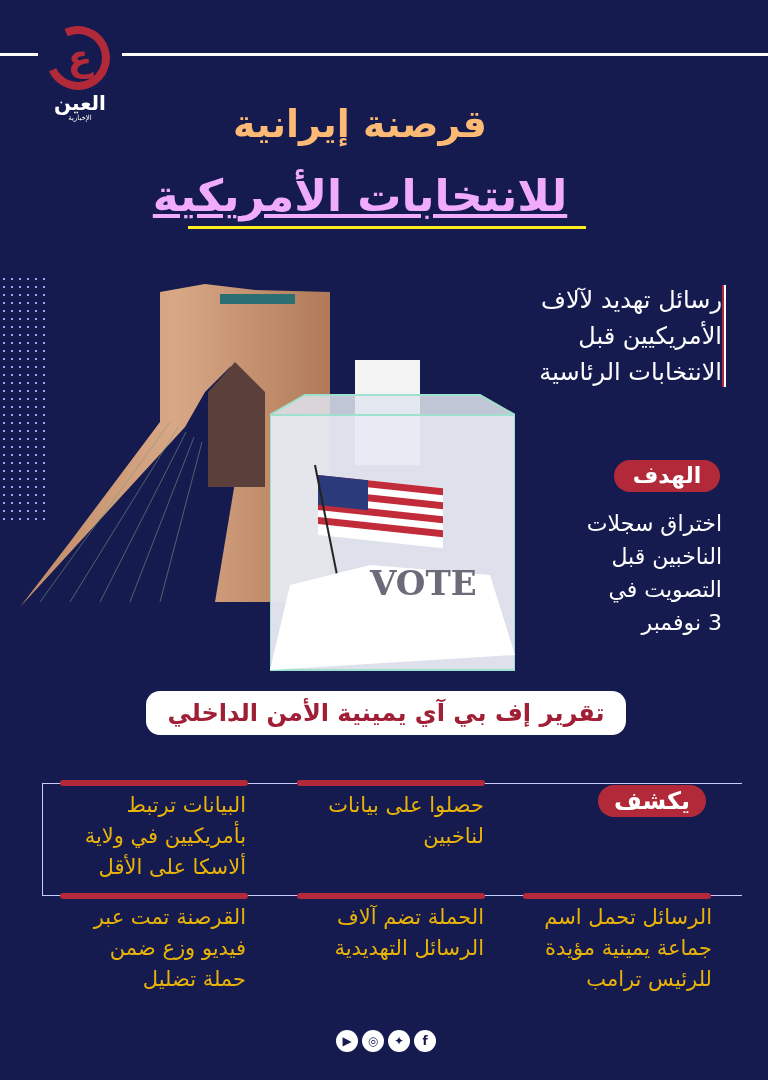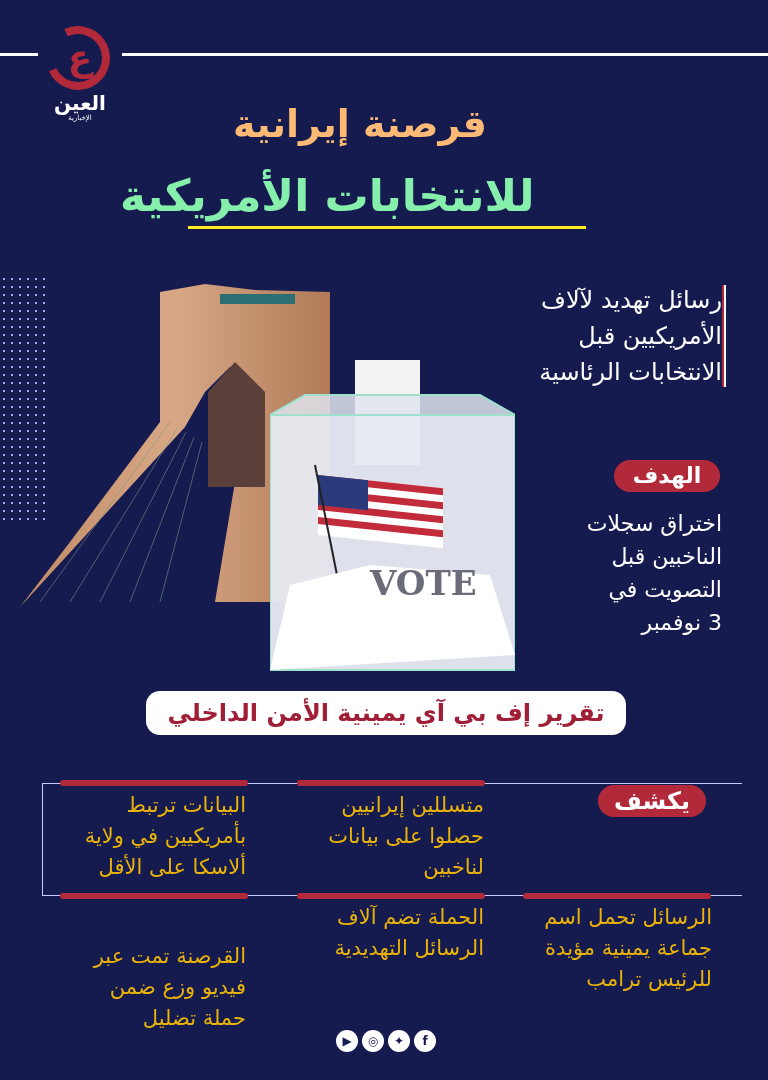--- a/index.html
+++ b/index.html
@@ -14,21 +14,21 @@
   .top-line-left { left: 0; top: 53px; width: 38px; height: 3px; background: #ffffff; }
   .top-line-right { left: 122px; top: 53px; width: 646px; height: 3px; background: #ffffff; }
 
   .logo { left: 40px; top: 22px; width: 80px; height: 100px; }
   .logo-ring { left: 6px; top: 4px; width: 64px; height: 64px; border-radius: 50%; border: 8px solid #b22a3a; border-left-color: transparent; transform: rotate(20deg); }
   .logo-glyph { left: 20px; top: 12px; width: 40px; text-align: center; font-size: 36px; font-weight: bold; color: #b22a3a; line-height: 48px; }
   .logo-name { left: 0; top: 70px; width: 80px; text-align: center; font-size: 20px; font-weight: bold; color: #fff; line-height: 22px; }
   .logo-sub { left: 0; top: 92px; width: 80px; text-align: center; font-size: 7px; color: #fff; }
 
   .title-1 { left: 120px; top: 92px; width: 480px; text-align: center; direction: rtl; font-size: 38px; font-weight: bold; color: #fdba74; line-height: 64px; }
-  .title-2 { left: 120px; top: 168px; width: 480px; text-align: left; direction: rtl; font-size: 44px; font-weight: bold; color: #86efac; line-height: 56px; }
+  .title-2 { left: 120px; top: 168px; width: 480px; text-align: center; direction: rtl; font-size: 44px; font-weight: bold; color: #f0abfc; line-height: 56px; text-decoration: underline; }
   .title-underline { left: 188px; top: 226px; width: 398px; height: 3px; background: #ffec1f; }
 
   .dots {
     left: 0; top: 275px; width: 50px; height: 250px;
     background-image: radial-gradient(circle, #9fa8ff 1.2px, transparent 1.4px);
     background-size: 8px 8px;
   }
 
   
   .tower { left: 10px; top: 272px; width: 320px; height: 340px; }
@@ -126,21 +126,20 @@
 
 <div class="abs report-pill">تقرير إف بي آي يمينية الأمن الداخلي</div>
 
 <div class="abs frame"></div>
 <div class="abs pill-red reveal-pill">يكشف</div>
 
 <div class="abs redbar" style="left:297px; top:780px; width:188px;"></div>
 <div class="abs redbar" style="left:60px; top:780px; width:188px;"></div>
 
 <div class="abs col-text" style="left:262px; top:790px; width:222px;">
-  <div>متسللين إيرانيين</div>
   <div>حصلوا على بيانات</div>
   <div>لناخبين</div>
 </div>
 <div class="abs col-text" style="left:30px; top:790px; width:216px;">
   <div>البيانات ترتبط</div>
   <div>بأمريكيين في ولاية</div>
   <div>ألاسكا على الأقل</div>
 </div>
 
 <div class="abs redbar" style="left:523px; top:893px; width:188px;"></div>
@@ -149,21 +148,21 @@
 
 <div class="abs col-text" style="left:490px; top:902px; width:222px;">
   <div>الرسائل تحمل اسم</div>
   <div>جماعة يمينية مؤيدة</div>
   <div>للرئيس ترامب</div>
 </div>
 <div class="abs col-text" style="left:262px; top:902px; width:222px;">
   <div>الحملة تضم آلاف</div>
   <div>الرسائل التهديدية</div>
 </div>
-<div class="abs col-text" style="left:30px; top:902px; width:216px;margin-top:39px;">
+<div class="abs col-text" style="left:30px; top:902px; width:216px;">
   <div>القرصنة تمت عبر</div>
   <div>فيديو وزع ضمن</div>
   <div>حملة تضليل</div>
 </div>
 
 <div class="abs footer-icons">
   <div class="sicon">▶</div>
   <div class="sicon">◎</div>
   <div class="sicon">✦</div>
   <div class="sicon">f</div>

